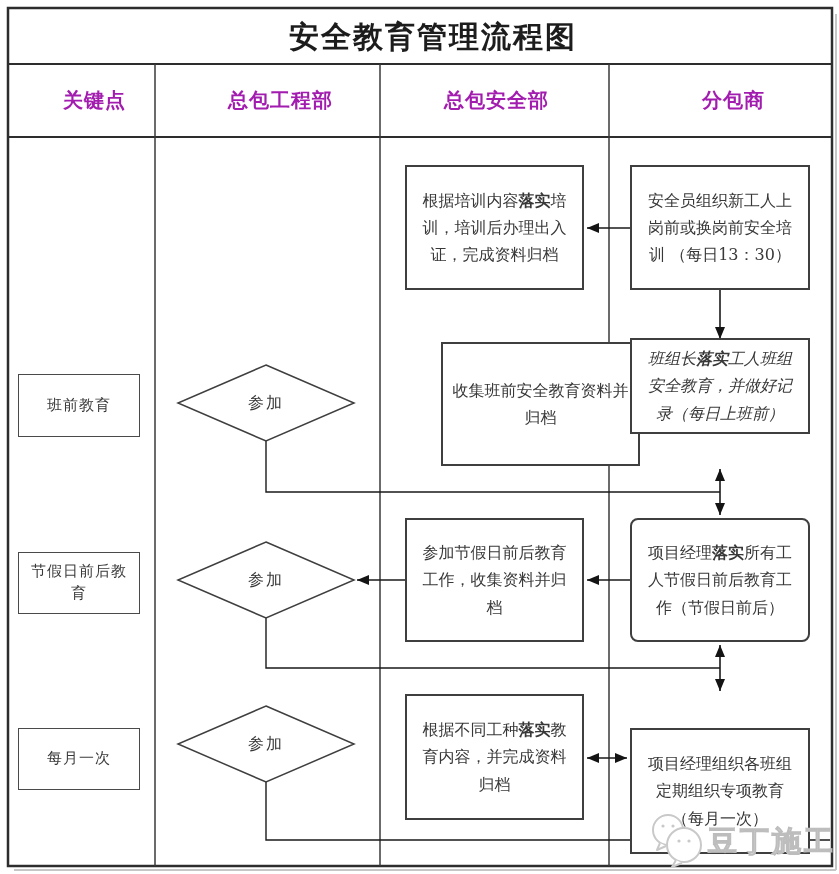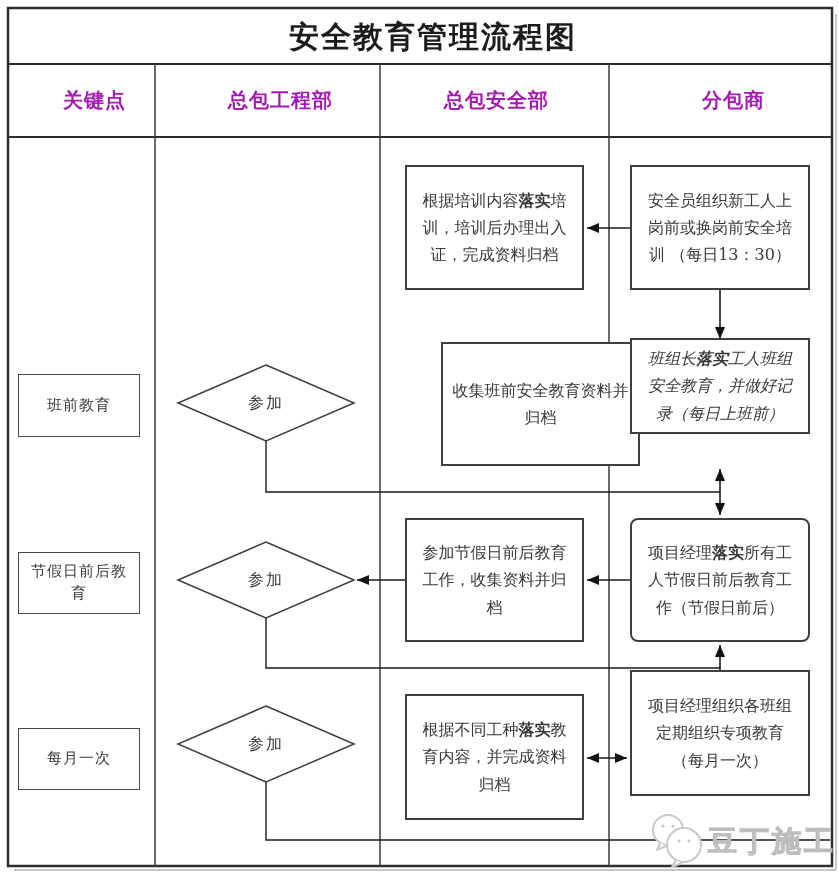--- a/index.html
+++ b/index.html
@@ -121,21 +121,21 @@
 
   <div class="pbox" style="left:630px;top:165px;width:180px;height:125px;">
       <span><span>安全员组织新工人上岗前或换岗前安全培训 （每日13：30）</span></span>
     </div>
   <div class="pbox" style="left:630px;top:338px;width:180px;height:96px;font-style:italic;">
       <span><span>班组长</span><span style="font-weight: bold;">落实</span><span>工人班组安全教育，并做好记录（每日上班前）</span></span>
     </div>
   <div class="pbox" style="left:630px;top:518px;width:180px;height:124px;border-radius:8px;">
       <span><span>项目经理</span><span style="font-weight: bold;">落实</span><span>所有工人节假日前后教育工作（节假日前后）</span></span>
     </div>
-  <div class="pbox" style="left:630px;top:670px;width:180px;height:126px;">
+  <div class="pbox" style="left:630px;top:728px;width:180px;height:126px;">
       <span><span>项目经理组织各班组定期组织专项教育（每月一次）</span></span>
     </div>
 
   <div class="dlabel" style="left:266px;top:403px;">参加</div>
   <div class="dlabel" style="left:266px;top:580px;">参加</div>
   <div class="dlabel" style="left:266px;top:744px;">参加</div>
 
   <div class="watermark">
     <svg width="62" height="58" viewBox="0 0 62 58">
       <circle cx="22" cy="20" r="15" fill="#ffffff" stroke="#c9c9c9" stroke-width="2"></circle>

